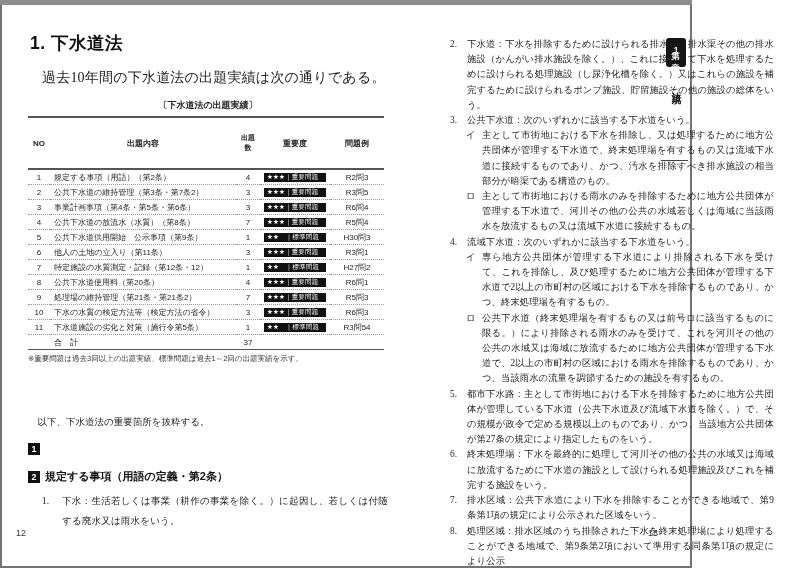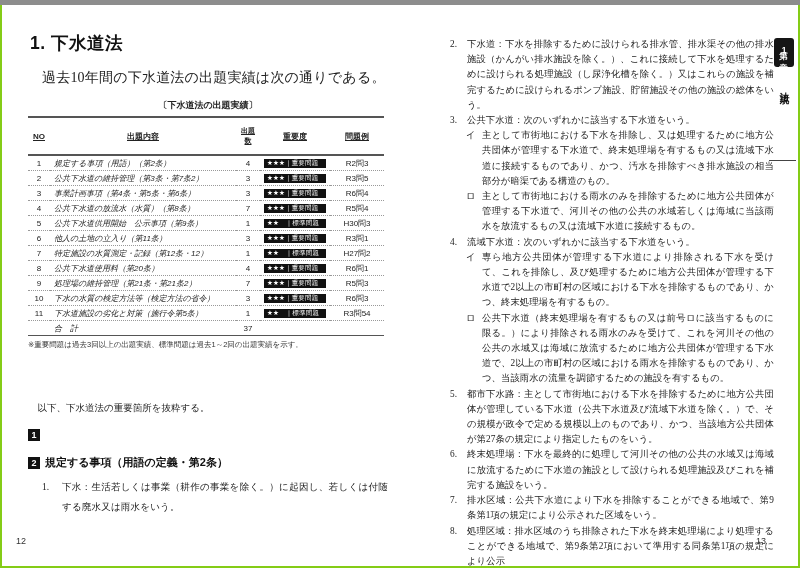--- a/index.html
+++ b/index.html
@@ -1,54 +1,54 @@
 <!DOCTYPE html>
 <html><head>
 <meta charset="utf-8">
 <style>
   html,body{margin:0;padding:0;}
   body{width:800px;height:568px;overflow:hidden;
        font-family:"Liberation Serif","DejaVu Serif",serif;color:#222;}
-  #frame{position:relative;width:800px;height:568px;background:#84cc16;}
+  #frame{position:relative;width:692px;height:568px;background:#737373;}
   #frame::before{content:"";position:absolute;left:0;top:0;right:0;height:5px;background:#8d8d8d;}
   #spread{position:absolute;left:2px;top:5px;right:2px;bottom:2px;background:#ffffff;}
 
   
   .left-page{position:absolute;left:26px;top:26px;width:360px;}
   .doc-title{font-family:"Liberation Sans","DejaVu Sans",sans-serif;
              font-weight:bold;font-size:17.5px;letter-spacing:.5px;color:#111;margin:0 0 14px 2px;}
   .intro{font-size:14px;margin:0 0 12px 0;text-indent:1em;letter-spacing:.2px;}
   .tbl-caption{font-family:"Liberation Sans","DejaVu Sans",sans-serif;font-weight:bold;
                font-size:9px;text-align:center;margin:0 0 4px 0;}
   table.exam{border-collapse:collapse;table-layout:fixed;width:356px;
              font-family:"Liberation Sans","DejaVu Sans",sans-serif;font-size:8px;color:#222;}
   table.exam th{font-weight:bold;border-top:2px solid #555;border-bottom:2px solid #555;
-                padding:8px 2px;background:#fff;text-decoration:underline;}
+                padding:15px 2px;background:#fff;}
   table.exam td{border-bottom:1px dotted #999;padding:1.5px 2px;height:11px;vertical-align:middle;}
   table.exam tr.total-row td{border-bottom:1.5px solid #555;}
   .col-no{width:22px;} .col-content{width:186px;} .col-count{width:24px;}
   .col-imp{width:70px;} .col-ex{width:54px;}
-  .c{text-align:center;} .l{text-align:left;padding-left:4px !important;font-style:italic;}
+  .c{text-align:center;} .l{text-align:left;padding-left:4px !important;}
   .badge{display:inline-block;background:#111;color:#fff;font-size:6.5px;
          padding:1px 3px 1.5px 3px;line-height:1;min-width:56px;text-align:left;
          font-family:"Liberation Sans","DejaVu Sans",sans-serif;letter-spacing:.2px;}
   .footnote{font-size:7.5px;margin:4px 2px 0 0;color:#333;
             font-family:"Liberation Sans","DejaVu Sans",sans-serif;}
   .excerpt-intro{font-size:9.5px;margin:52px 0 0 0;text-indent:1em;}
   .sec-head{font-family:"Liberation Sans","DejaVu Sans",sans-serif;font-weight:bold;
             font-size:11px;margin:14px 0 8px 0;display:flex;align-items:center;color:#111;}
   .sec-num{display:inline-flex;align-items:center;justify-content:center;
            width:12px;height:12px;background:#111;color:#fff;font-size:9px;
            margin-right:5px;flex-shrink:0;}
   .sec-body{font-size:9.5px;line-height:19.5px;text-align:justify;text-indent:1em;
             margin:0 0 2px 0;letter-spacing:.2px;}
   .def-item{display:flex;font-size:9.5px;line-height:19.5px;margin:2px 0 0 14px;}
   .def-item .num{width:20px;flex-shrink:0;}
   .def-item .itext{flex:1;text-align:justify;letter-spacing:.2px;}
-  .pageno{position:absolute;bottom:20px;font-family:"Liberation Sans","DejaVu Sans",sans-serif;
+  .pageno{position:absolute;bottom:28px;font-family:"Liberation Sans","DejaVu Sans",sans-serif;
           font-size:9px;color:#333;}
   .pageno.pl{left:14px;} .pageno.pr{right:32px;}
 
   
   .right-page{position:absolute;left:448px;top:32px;width:324px;}
   .num-item{display:flex;font-size:9.3px;line-height:15.2px;letter-spacing:.1px;}
   .num-item .num{width:17px;flex-shrink:0;}
   .num-item .itext{flex:1;text-align:justify;}
   .sub-item{display:flex;font-size:9.3px;line-height:15.2px;margin-left:16px;letter-spacing:.1px;}
   .sub-item .slabel{width:16px;flex-shrink:0;}

